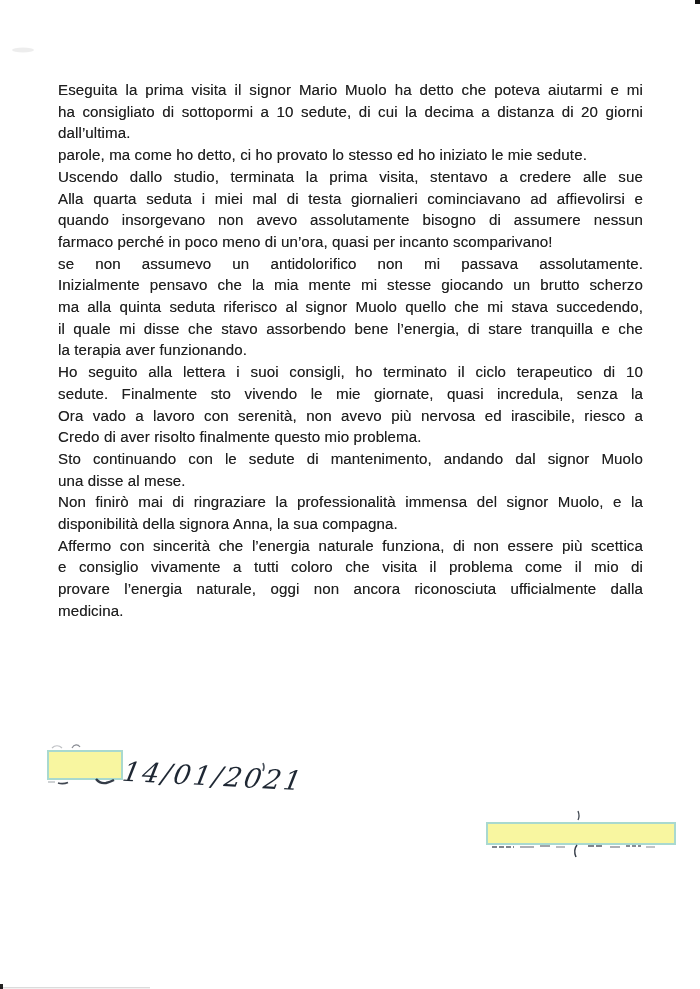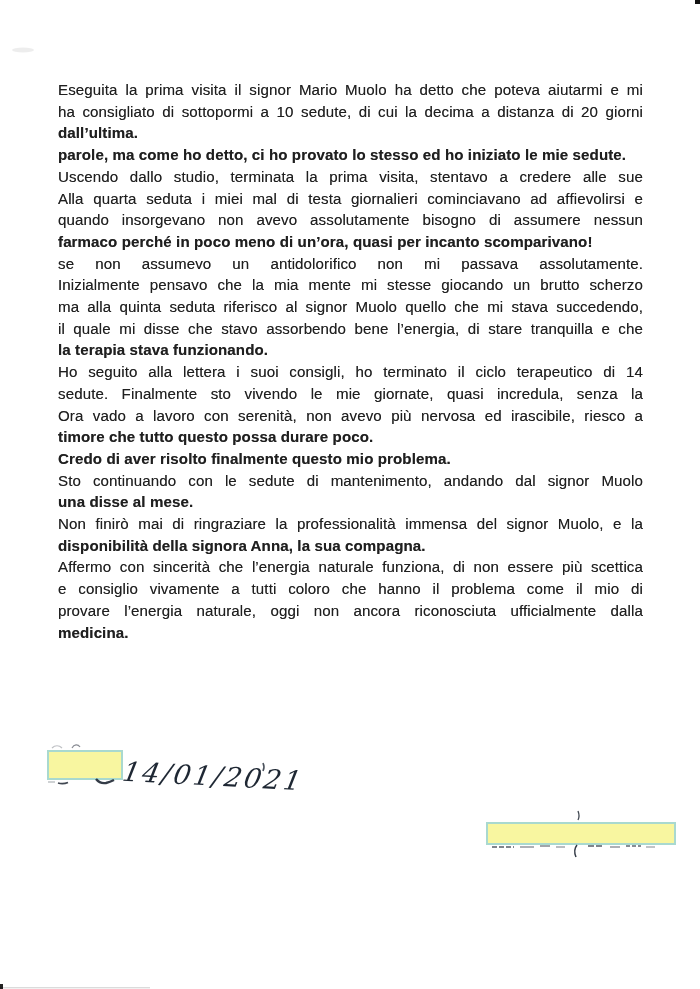--- a/index.html
+++ b/index.html
@@ -25,21 +25,20 @@
     letter-spacing: 0.1px;
     color: var(--body-ink, #1f1f1f);
     text-shadow: 0 0 0.4px rgba(25,25,25,0.55);
   }
   .line {
     text-align: justify;
     text-align-last: justify;
   }
   .line.para-last {
     text-align-last: left;
-    font-weight: bold;
   }
   .redaction {
     position: absolute;
     box-sizing: border-box;
     background: var(--hl-fill, #f8f6a0);
     border: 2px solid var(--hl-border, #a9d9cf);
   }
   .redaction.r1 { left: 47px; top: 750px; width: 76px; height: 30px; }
   .redaction.r2 { left: 486px; top: 822px; width: 190px; height: 23px; }
   .handwritten-date {
@@ -73,32 +72,31 @@
       <div class="line para-last">dall’ultima.</div>
       <div class="line para-last">parole, ma come ho detto, ci ho provato lo stesso ed ho iniziato le mie sedute.</div>
       <div class="line">Uscendo dallo studio, terminata la prima visita, stentavo a credere alle sue</div>
       <div class="line">Alla quarta seduta i miei mal di testa giornalieri cominciavano ad affievolirsi e</div>
       <div class="line">quando insorgevano non avevo assolutamente bisogno di assumere nessun</div>
       <div class="line para-last">farmaco perché in poco meno di un’ora, quasi per incanto scomparivano!</div>
       <div class="line">se non assumevo un antidolorifico non mi passava assolutamente.</div>
       <div class="line">Inizialmente pensavo che la mia mente mi stesse giocando un brutto scherzo</div>
       <div class="line">ma alla quinta seduta riferisco al signor Muolo quello che mi stava succedendo,</div>
       <div class="line">il quale mi disse che stavo assorbendo bene l’energia, di stare tranquilla e che</div>
-      <div class="line para-last">la terapia stava funzionando.</div>
-      <div class="line">Ho seguito alla lettera i suoi consigli, ho terminato il ciclo terapeutico di 14</div>
+      <div class="line para-last">la terapia aver funzionando.</div>
+      <div class="line">Ho seguito alla lettera i suoi consigli, ho terminato il ciclo terapeutico di 10</div>
       <div class="line">sedute. Finalmente sto vivendo le mie giornate, quasi incredula, senza la</div>
       <div class="line">Ora vado a lavoro con serenità, non avevo più nervosa ed irascibile, riesco a</div>
-      <div class="line para-last">timore che tutto questo possa durare poco.</div>
       <div class="line para-last">Credo di aver risolto finalmente questo mio problema.</div>
       <div class="line">Sto continuando con le sedute di mantenimento, andando dal signor Muolo</div>
       <div class="line para-last">una disse al mese.</div>
       <div class="line">Non finirò mai di ringraziare la professionalità immensa del signor Muolo, e la</div>
       <div class="line para-last">disponibilità della signora Anna, la sua compagna.</div>
       <div class="line">Affermo con sincerità che l’energia naturale funziona, di non essere più scettica</div>
-      <div class="line">e consiglio vivamente a tutti coloro che hanno il problema come il mio di</div>
+      <div class="line">e consiglio vivamente a tutti coloro che visita il problema come il mio di</div>
       <div class="line">provare l’energia naturale, oggi non ancora riconosciuta ufficialmente dalla</div>
       <div class="line para-last">medicina.</div>
     </div>
 
   <div class="redaction r1"></div>
 
   <div class="handwritten-date">14/01/2021</div>
 
   <div class="redaction r2"></div>
 

